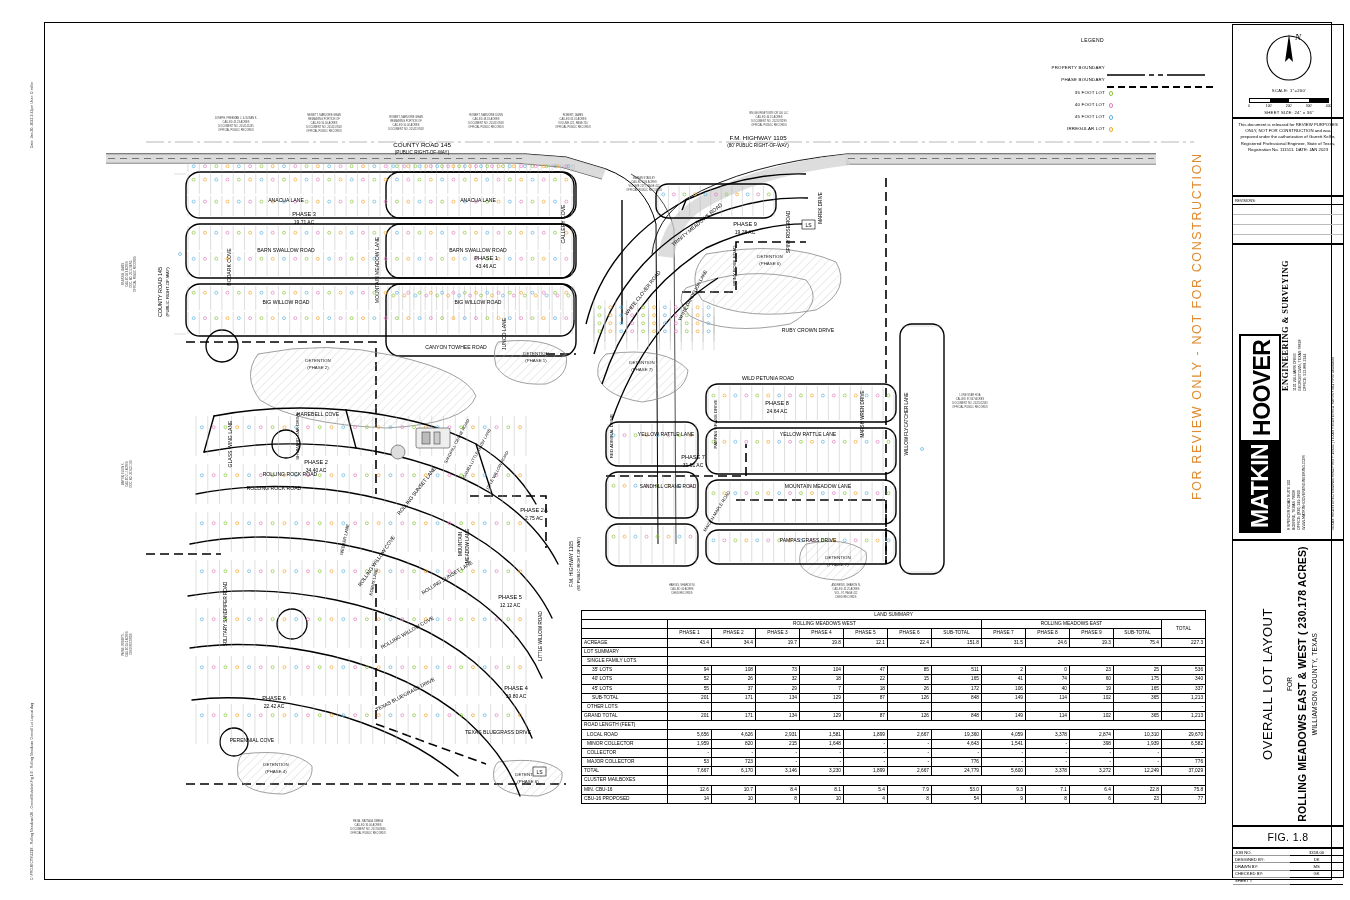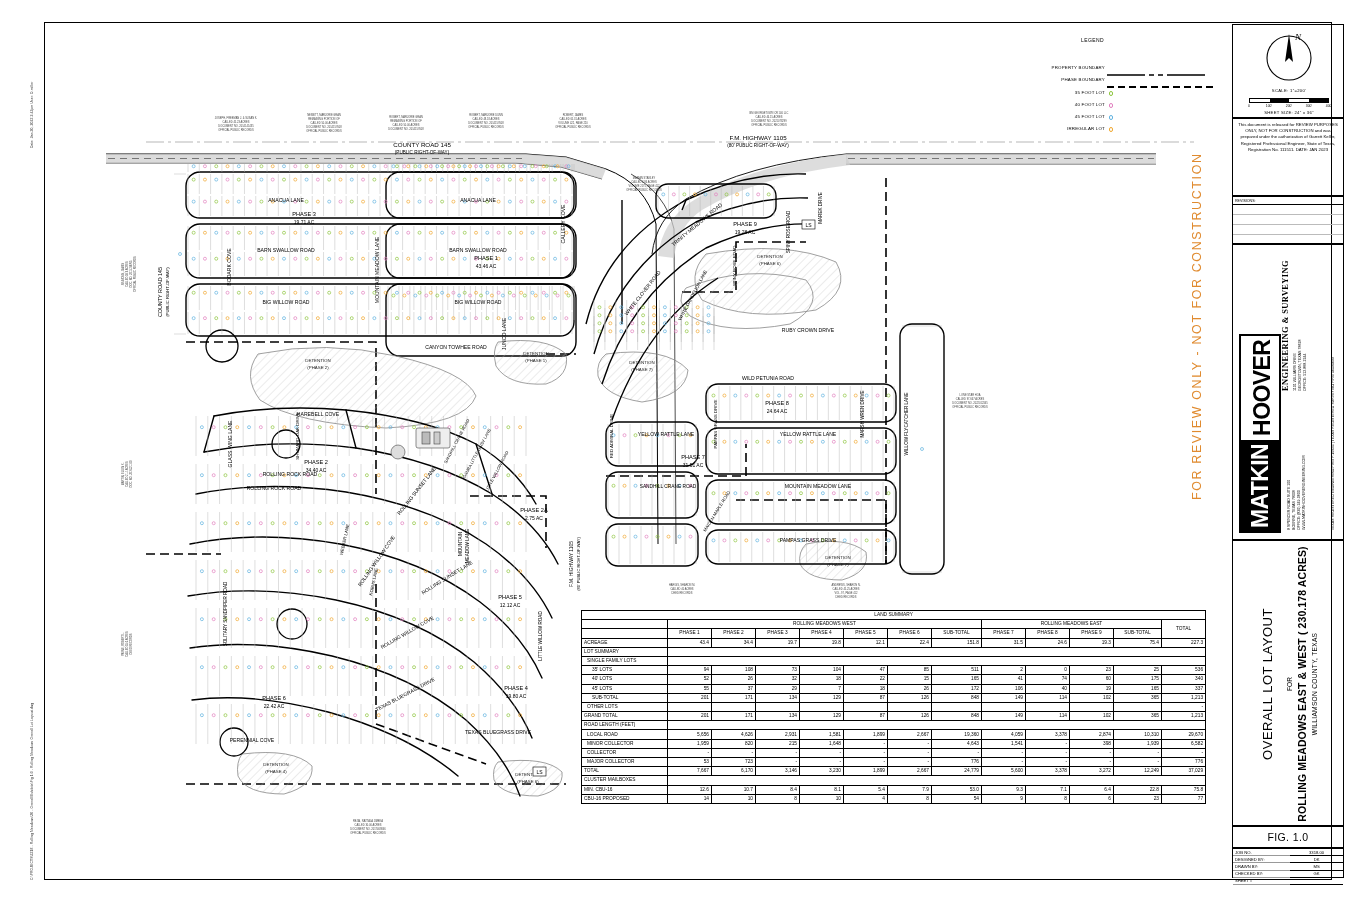--- a/index.html
+++ b/index.html
@@ -1774,21 +1774,21 @@
   <div class="tb" id="tb-title">
     <div class="title-rot">
       <div class="t-main">OVERALL LOT LAYOUT</div>
       <div class="t-for">FOR</div>
       <div class="t-proj">ROLLING MEADOWS EAST &amp; WEST ( 230.178 ACRES)</div>
       <div class="t-cty">WILLIAMSON COUNTY, TEXAS</div>
     </div>
   </div>
 
   <div class="tb" id="tb-fig">
-    <div class="fig">FIG. 1.0</div>
+    <div class="fig">FIG. 1.8</div>
   </div>
 
   <div class="tb" id="tb-job">
     <table class="jobtbl">
         <tbody id="jobrows">
           <tr>
             <td class="k">JOB NO.</td>
             <td class="v">3318.00</td>
           </tr>
           <tr>

